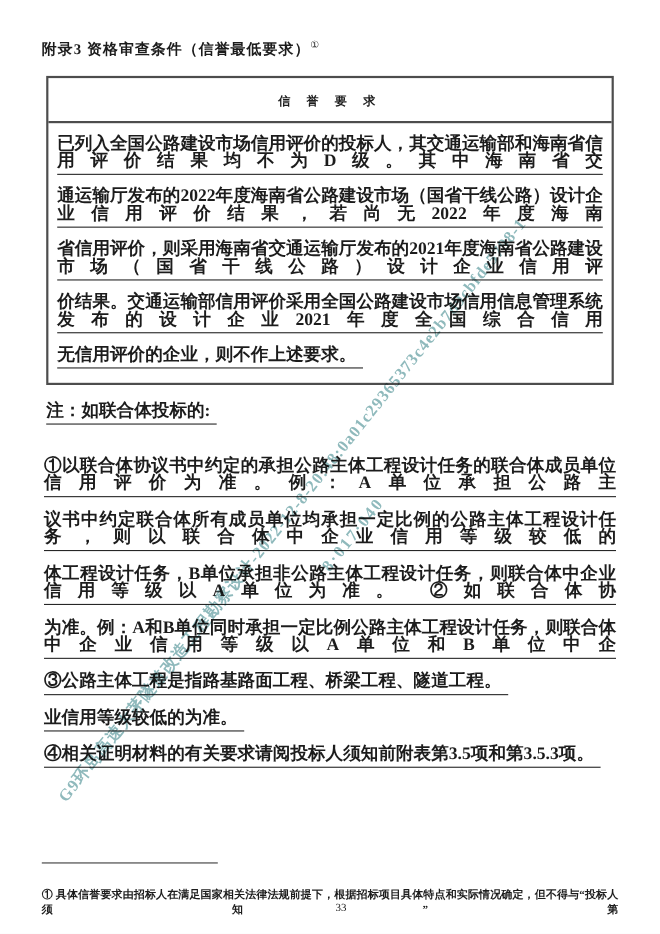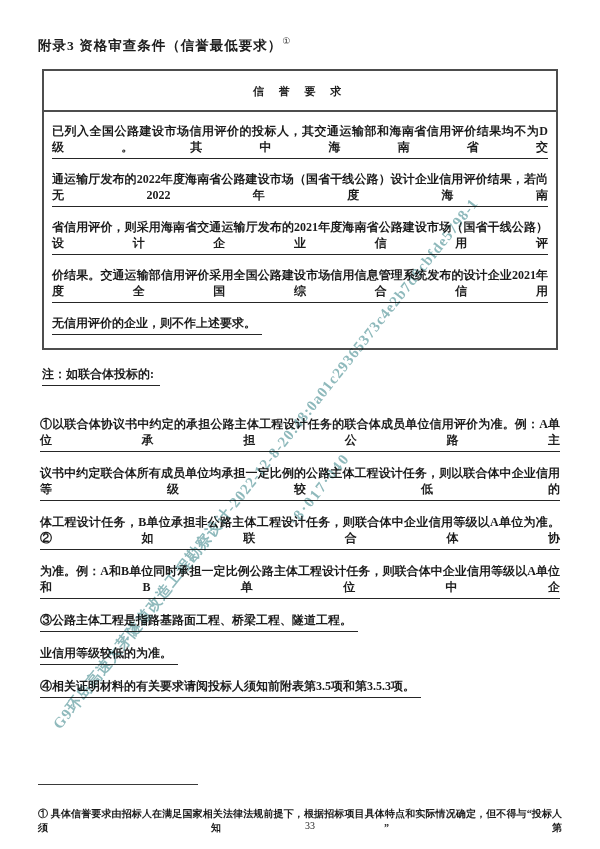--- a/index.html
+++ b/index.html
@@ -19,21 +19,21 @@
   }
   .title sup{font-size:9px;font-weight:normal;}
   .req-table{border:2px solid #4d4d4d;margin:0 4px;}
   .thead{
     text-align:center;font-weight:bold;font-size:11px;
     letter-spacing:6px;padding:13px 0 11px 0;
     border-bottom:2px solid #4d4d4d;
   }
   .tbody{padding:11px 8px 13px 8px;}
   .tline,.nline,.note-heading{
-    font-size:12px;font-weight:bold;line-height:16px;
+    font-size:16px;font-weight:bold;line-height:16px;
   }
   .full{
     text-align:justify;text-align-last:justify;
     border-bottom:1px solid #262626;
     padding-bottom:3px;margin-bottom:12px;
   }
   .tbody .full{margin-bottom:12px;}
   .last{border-bottom:none;margin-bottom:0;}
   .uline-partial{
     display:inline-block;border-bottom:1px solid #262626;

